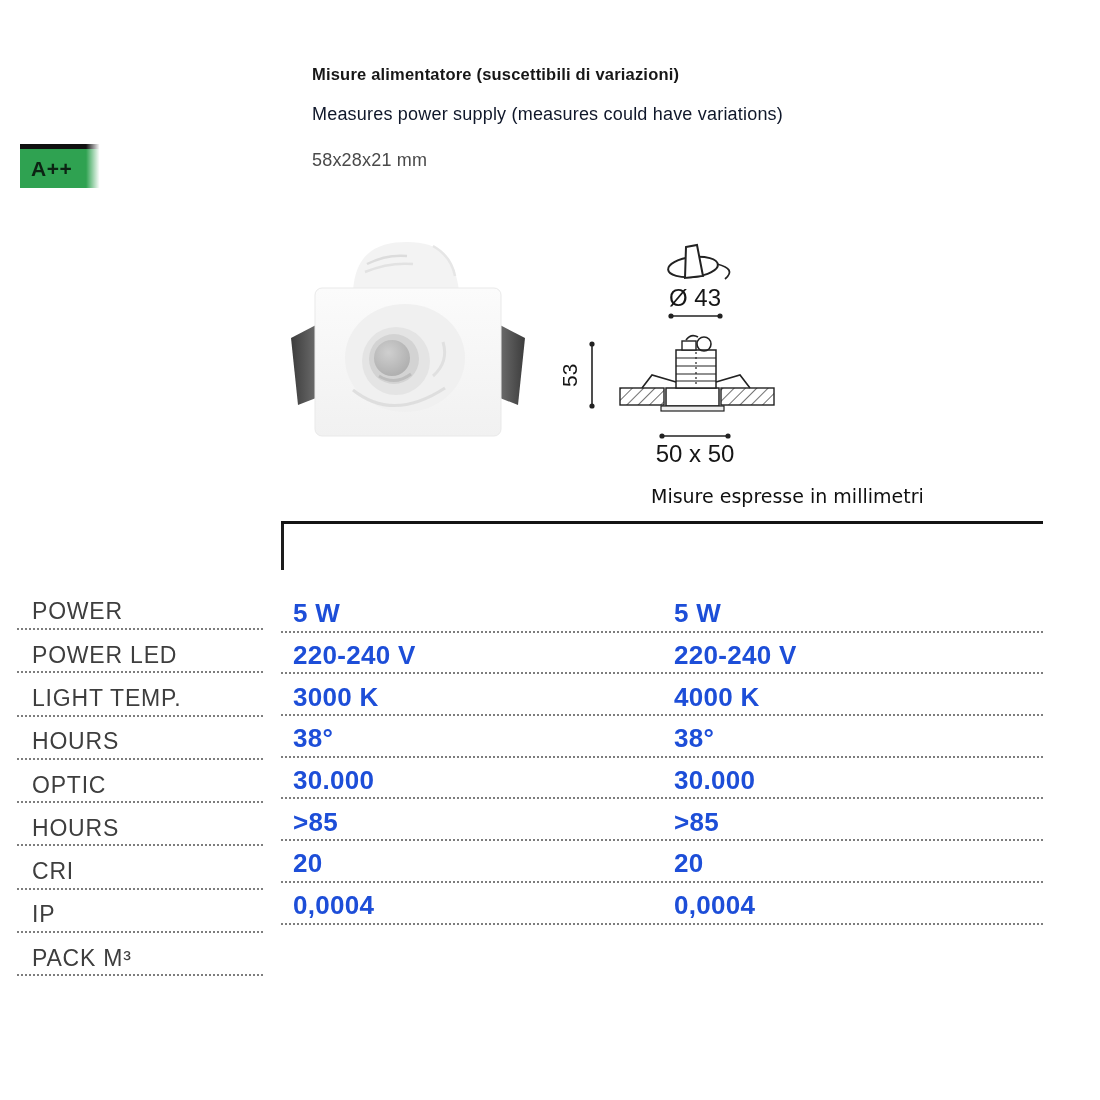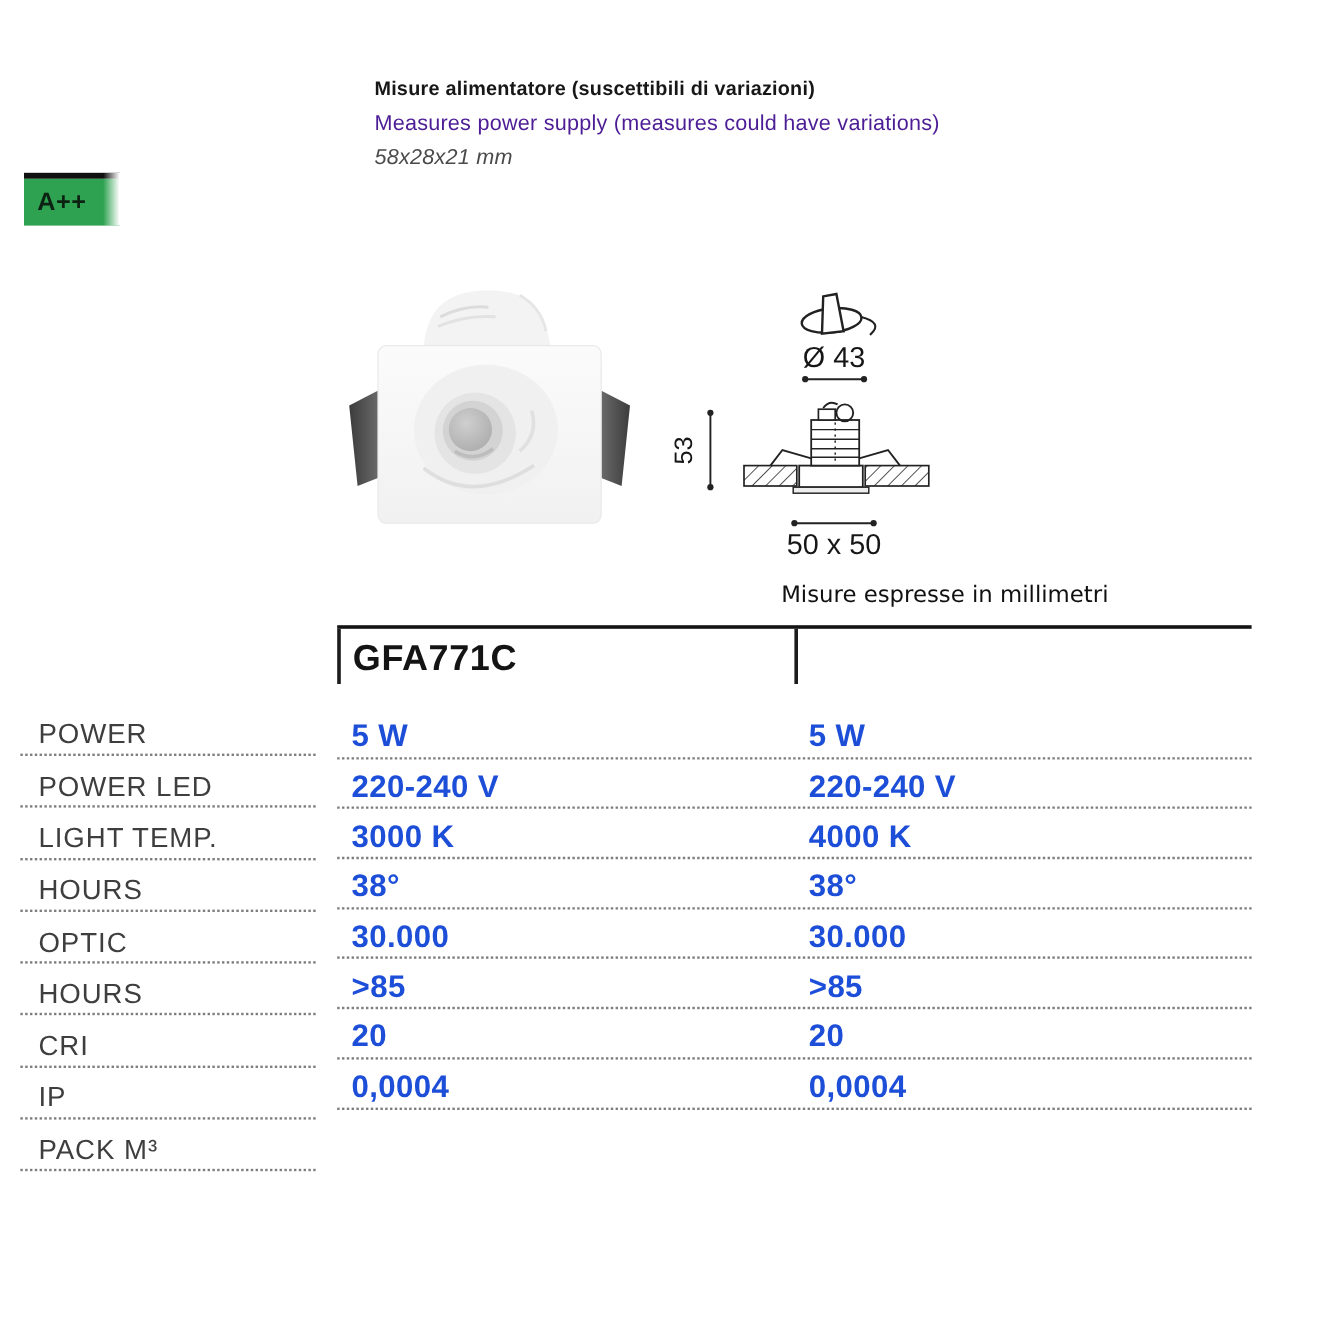--- a/index.html
+++ b/index.html
@@ -3,22 +3,22 @@
 <meta charset="utf-8">
 <style>
   html,body{margin:0;padding:0;background:#fff;}
   .canvas{
     position:relative;width:1100px;height:1033px;background:#ffffff;
     font-family:"Liberation Sans",sans-serif;color:#1a1a1a;overflow:hidden;
   }
   
   .title-block{position:absolute;left:312px;top:64px;}
   .title-main{font-size:16.5px;font-weight:bold;color:#171717;letter-spacing:.2px;line-height:20px;}
-  .title-sub{font-size:18px;color:#4c1d95;line-height:21px;margin-top:8px;letter-spacing:.2px;}
-  .title-dims{font-size:18px;color:#4a4a4a;margin-top:8px;letter-spacing:.2px;font-style:italic;}
+  .title-sub{font-size:18px;color:#0f172a;line-height:21px;margin-top:20px;letter-spacing:.2px;}
+  .title-dims{font-size:18px;color:#4a4a4a;margin-top:25px;letter-spacing:.2px;}
   
   .energy-badge{position:absolute;left:20px;top:144px;width:80px;height:44px;}
   .badge-bar{height:5px;background:#101010;}
   .badge-body{height:39px;background:#2fa251;display:flex;align-items:center;padding-left:11px;
     font-size:21px;font-weight:bold;color:#0c2313;letter-spacing:.5px;}
   .badge-fade{position:absolute;top:0;right:-2px;width:16px;height:44px;
     background:linear-gradient(90deg,rgba(255,255,255,0),#ffffff 85%);}
   
   .product-photo{position:absolute;left:283px;top:230px;}
   .diagram-round{position:absolute;left:633px;top:238px;}
@@ -151,24 +151,20 @@
     </g>
     <text x="139" y="134" text-anchor="middle" font-size="24" fill="#161616" font-family="Liberation Sans, sans-serif">50 x 50</text>
   </svg>
 
   <div class="mm-note">Misure espresse in millimetri</div>
 
   <div class="spec-table">
     <div class="header-row">
       <div class="header-cell">
         <div class="header-vline"></div>
-        <div class="header-text">GFA771C</div>
-      </div>
-      <div class="header-cell">
-        <div class="header-vline"></div>
       </div>
     </div>
     <div>
       <div class="value-row">
         <div class="value-cell">5 W</div>
         <div class="value-cell">5 W</div>
       </div>
       <div class="value-row">
         <div class="value-cell">220-240 V</div>
         <div class="value-cell">220-240 V</div>

